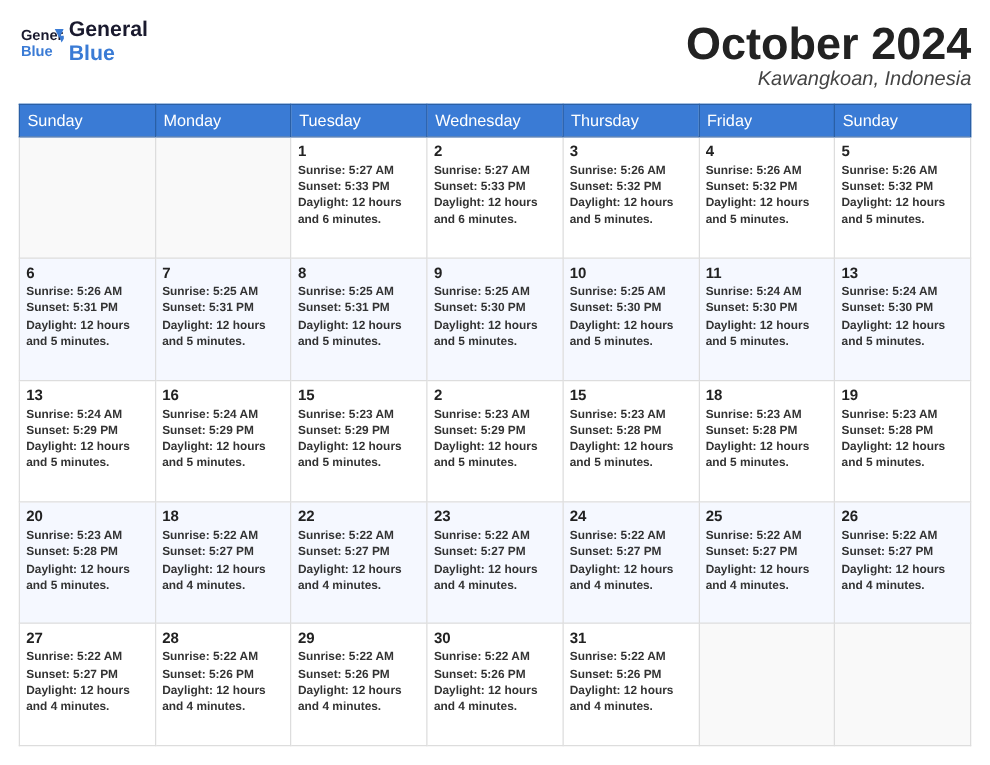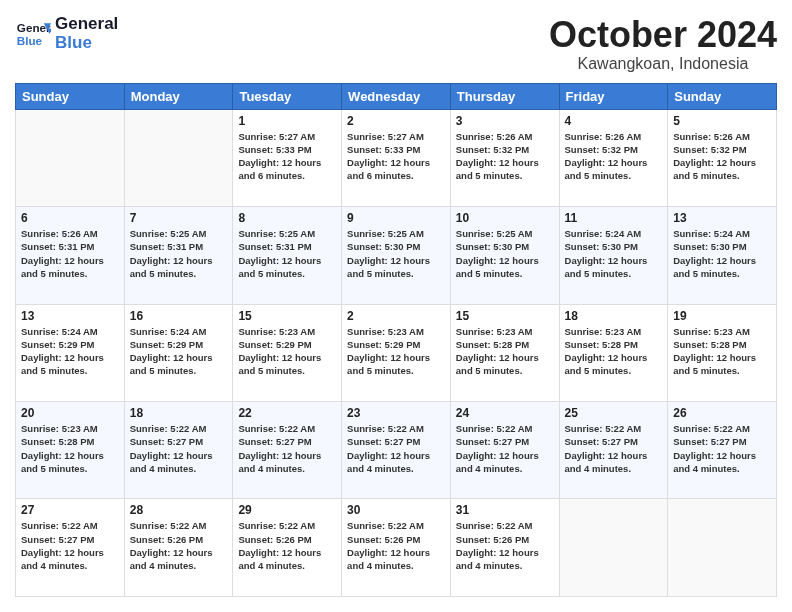--- a/index.html
+++ b/index.html
@@ -26,46 +26,47 @@
     .logo {
       display: flex;
       align-items: center;
     }
     .logo-icon {
       width: 36px;
       height: 36px;
       margin-right: 4px;
     }
     .title-block {
-      text-align: center;
+      text-align: right;
     }
     .month-title {
       font-size: 36px;
       font-weight: bold;
       color: #222;
       line-height: 1.1;
     }
     .location {
       font-size: 16px;
       color: #444;
+      font-style: italic;
     }
     .calendar {
       flex: 1;
       border: 1px solid #ccc;
       border-collapse: collapse;
       width: 100%;
       table-layout: fixed;
     }
     .calendar th {
       background: #3a7bd5;
       color: #fff;
       text-align: left;
       padding: 5px 6px;
       font-size: 13px;
-      font-weight: bold;
+      font-weight: normal;
       border: 1px solid #2a5fa5;
     }
     .calendar td {
       vertical-align: top;
       padding: 4px 5px;
       font-size: 10px;
       color: #333;
       border: 1px solid #ddd;
       height: 82px;
       background: #fff;

